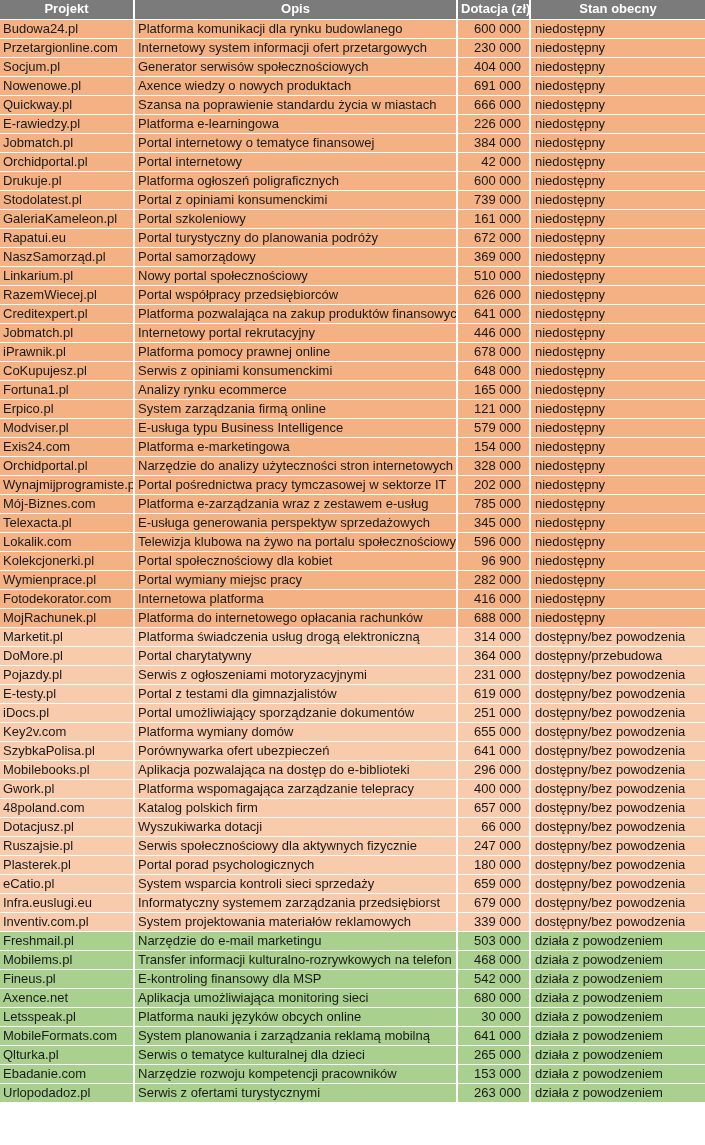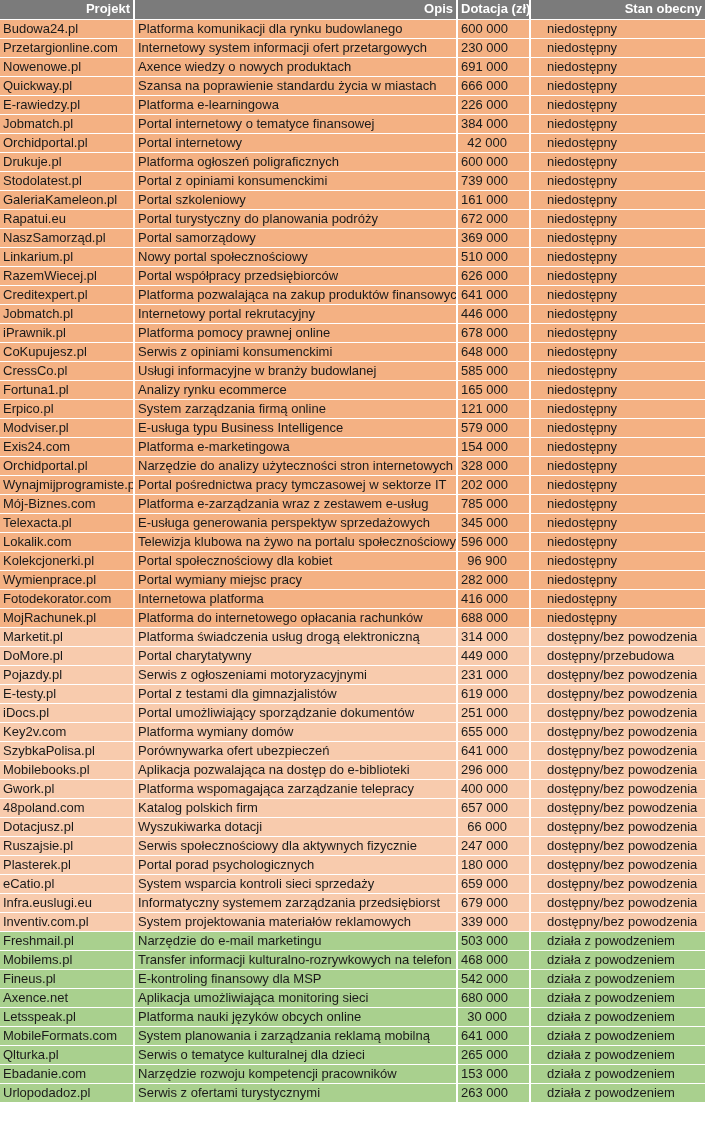--- a/index.html
+++ b/index.html
@@ -16,27 +16,27 @@
   table{border-collapse:collapse;table-layout:fixed;width:705px;}
   th,td{
     height:19px;padding:0 3px;font-size:13px;line-height:18px;
     white-space:nowrap;overflow:hidden;
     border-right:2px solid var(--grid);
     border-bottom:1px solid var(--grid);
   }
   th:last-child,td:last-child{border-right:none;}
   th{
     background:var(--header-bg);color:var(--header-text);
-    font-weight:bold;text-align:right;
+    font-weight:bold;text-align:center;
   }
   tr.g-niedostepny td{background:var(--orange);}
   tr.g-dostepny td{background:var(--peach);}
   tr.g-dziala td{background:var(--green);}
-  td.c-grant{text-align:right;padding-right:22px;}
-  td.c-status{padding-left:16px;}
+  td.c-grant{text-align:right;padding-right:8px;}
+  td.c-status{padding-left:4px;}
   td.small{font-size:13px;}
 </style>
 </head>
 <body>
 
 <table>
   <colgroup>
     <col style="width:134px">
     <col style="width:323px">
     <col style="width:73px">
@@ -57,20 +57,26 @@
     <td class="c-grant">600 000</td>
     <td class="c-status">niedostępny</td>
   </tr>
       <tr class="g-niedostepny">
     <td class="c-name">Przetargionline.com</td>
     <td class="c-desc">Internetowy system informacji ofert przetargowych</td>
     <td class="c-grant">230 000</td>
     <td class="c-status">niedostępny</td>
   </tr>
       <tr class="g-niedostepny">
+    <td class="c-name">Socjum.pl</td>
+    <td class="c-desc">Generator serwisów społecznościowych</td>
+    <td class="c-grant">404 000</td>
+    <td class="c-status">niedostępny</td>
+  </tr>
+      <tr class="g-niedostepny">
     <td class="c-name">Nowenowe.pl</td>
     <td class="c-desc">Axence wiedzy o nowych produktach</td>
     <td class="c-grant">691 000</td>
     <td class="c-status">niedostępny</td>
   </tr>
       <tr class="g-niedostepny">
     <td class="c-name">Quickway.pl</td>
     <td class="c-desc">Szansa na poprawienie standardu życia w miastach</td>
     <td class="c-grant">666 000</td>
     <td class="c-status">niedostępny</td>
@@ -153,26 +159,20 @@
     <td class="c-grant">678 000</td>
     <td class="c-status">niedostępny</td>
   </tr>
       <tr class="g-niedostepny">
     <td class="c-name">CoKupujesz.pl</td>
     <td class="c-desc">Serwis z opiniami konsumenckimi</td>
     <td class="c-grant">648 000</td>
     <td class="c-status">niedostępny</td>
   </tr>
       <tr class="g-niedostepny">
-    <td class="c-name">CressCo.pl</td>
-    <td class="c-desc">Usługi informacyjne w branży budowlanej</td>
-    <td class="c-grant">585 000</td>
-    <td class="c-status">niedostępny</td>
-  </tr>
-      <tr class="g-niedostepny">
     <td class="c-name">Fortuna1.pl</td>
     <td class="c-desc">Analizy rynku ecommerce</td>
     <td class="c-grant">165 000</td>
     <td class="c-status">niedostępny</td>
   </tr>
       <tr class="g-niedostepny">
     <td class="c-name">Erpico.pl</td>
     <td class="c-desc">System zarządzania firmą online</td>
     <td class="c-grant">121 000</td>
     <td class="c-status">niedostępny</td>
@@ -245,21 +245,21 @@
   </tr>
       <tr class="g-dostepny">
     <td class="c-name">Marketit.pl</td>
     <td class="c-desc">Platforma świadczenia usług drogą elektroniczną</td>
     <td class="c-grant">314 000</td>
     <td class="c-status">dostępny/bez powodzenia</td>
   </tr>
       <tr class="g-dostepny">
     <td class="c-name">DoMore.pl</td>
     <td class="c-desc">Portal charytatywny</td>
-    <td class="c-grant">449 000</td>
+    <td class="c-grant">364 000</td>
     <td class="c-status">dostępny/przebudowa</td>
   </tr>
       <tr class="g-dostepny">
     <td class="c-name">Pojazdy.pl</td>
     <td class="c-desc">Serwis z ogłoszeniami motoryzacyjnymi</td>
     <td class="c-grant">231 000</td>
     <td class="c-status">dostępny/bez powodzenia</td>
   </tr>
       <tr class="g-dostepny">
     <td class="c-name">E-testy.pl</td>

